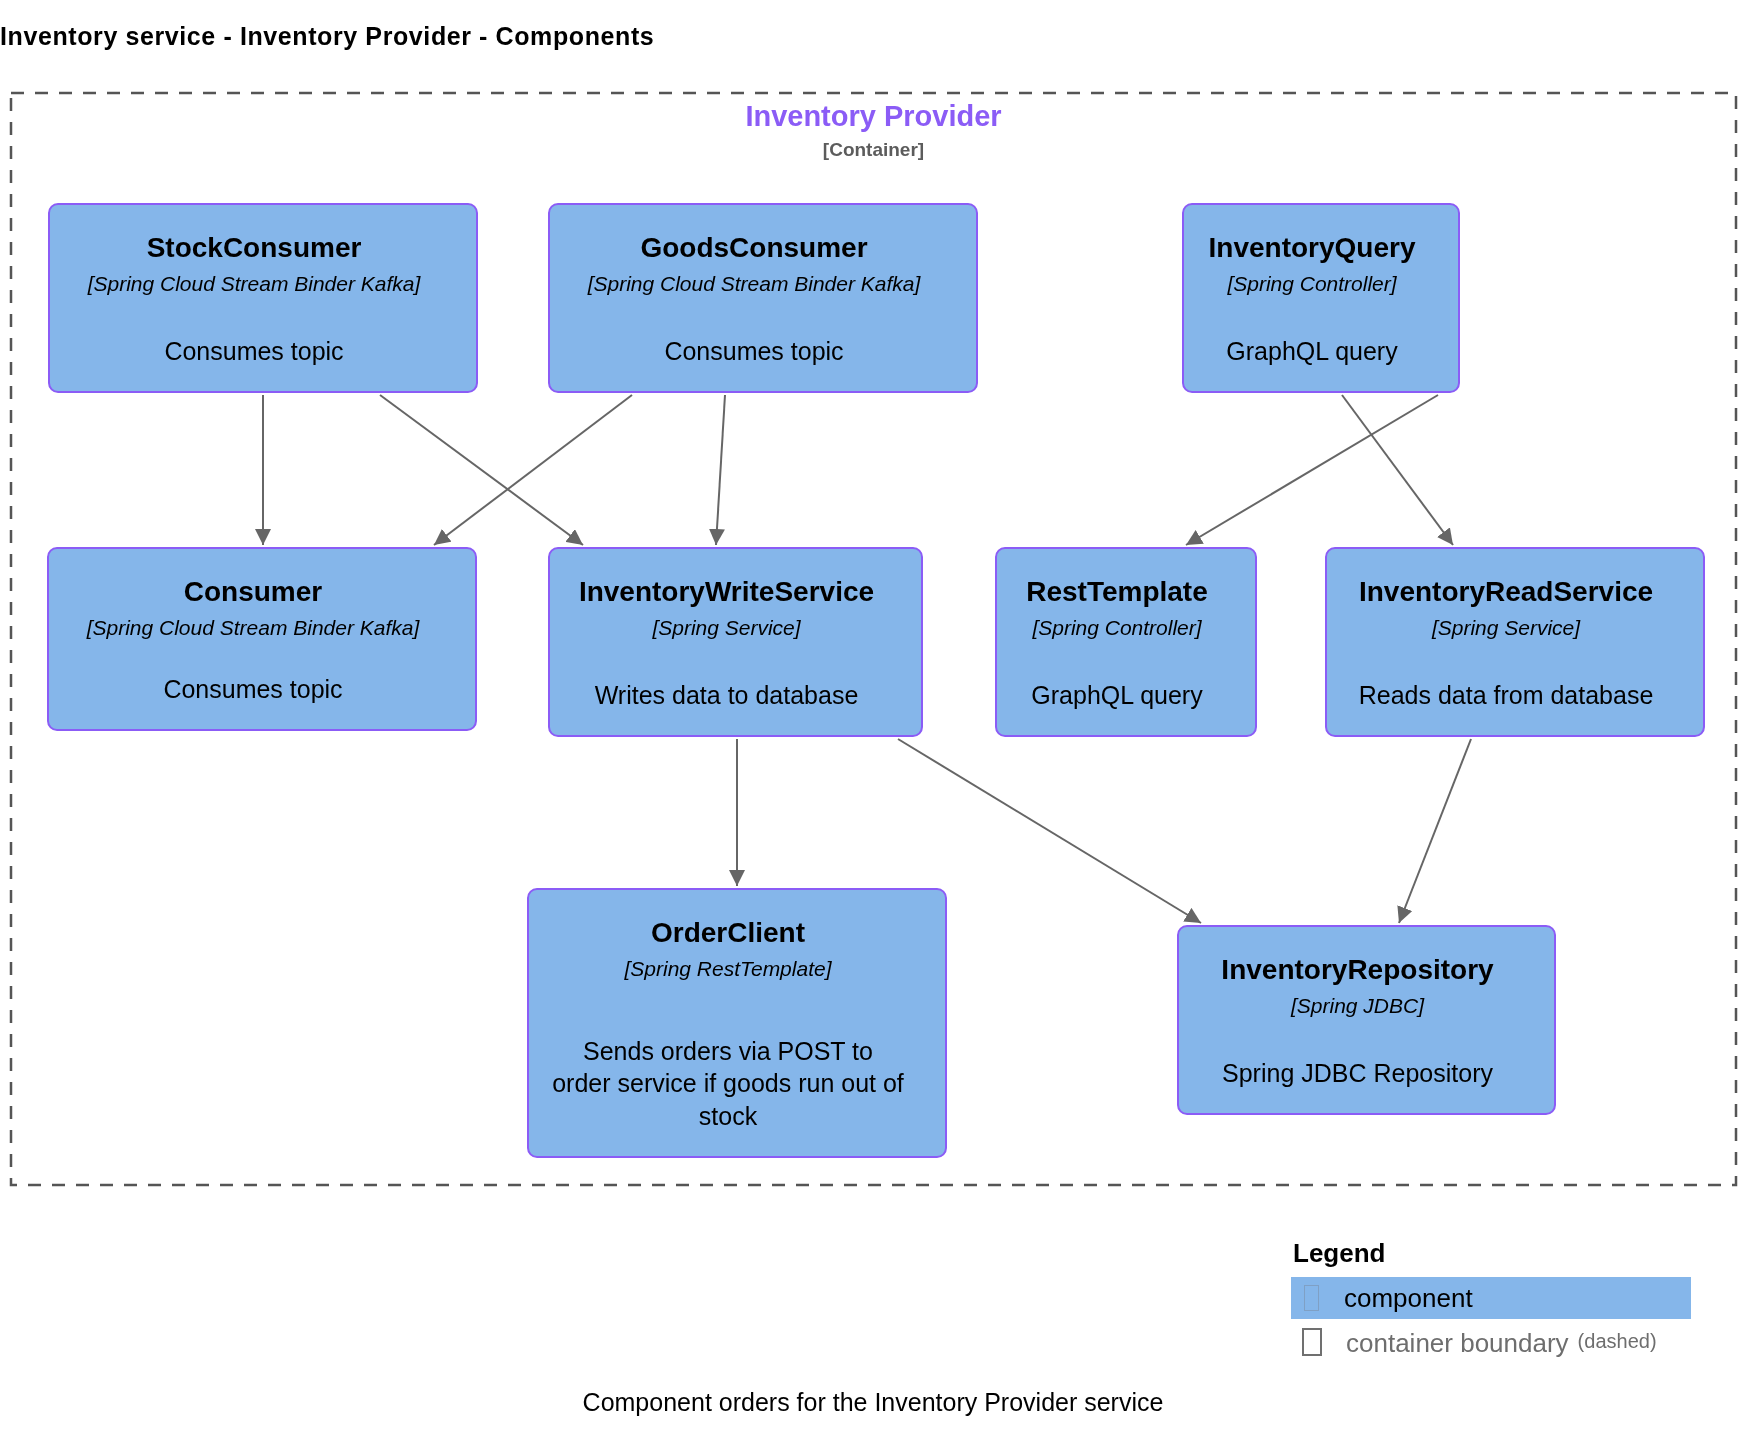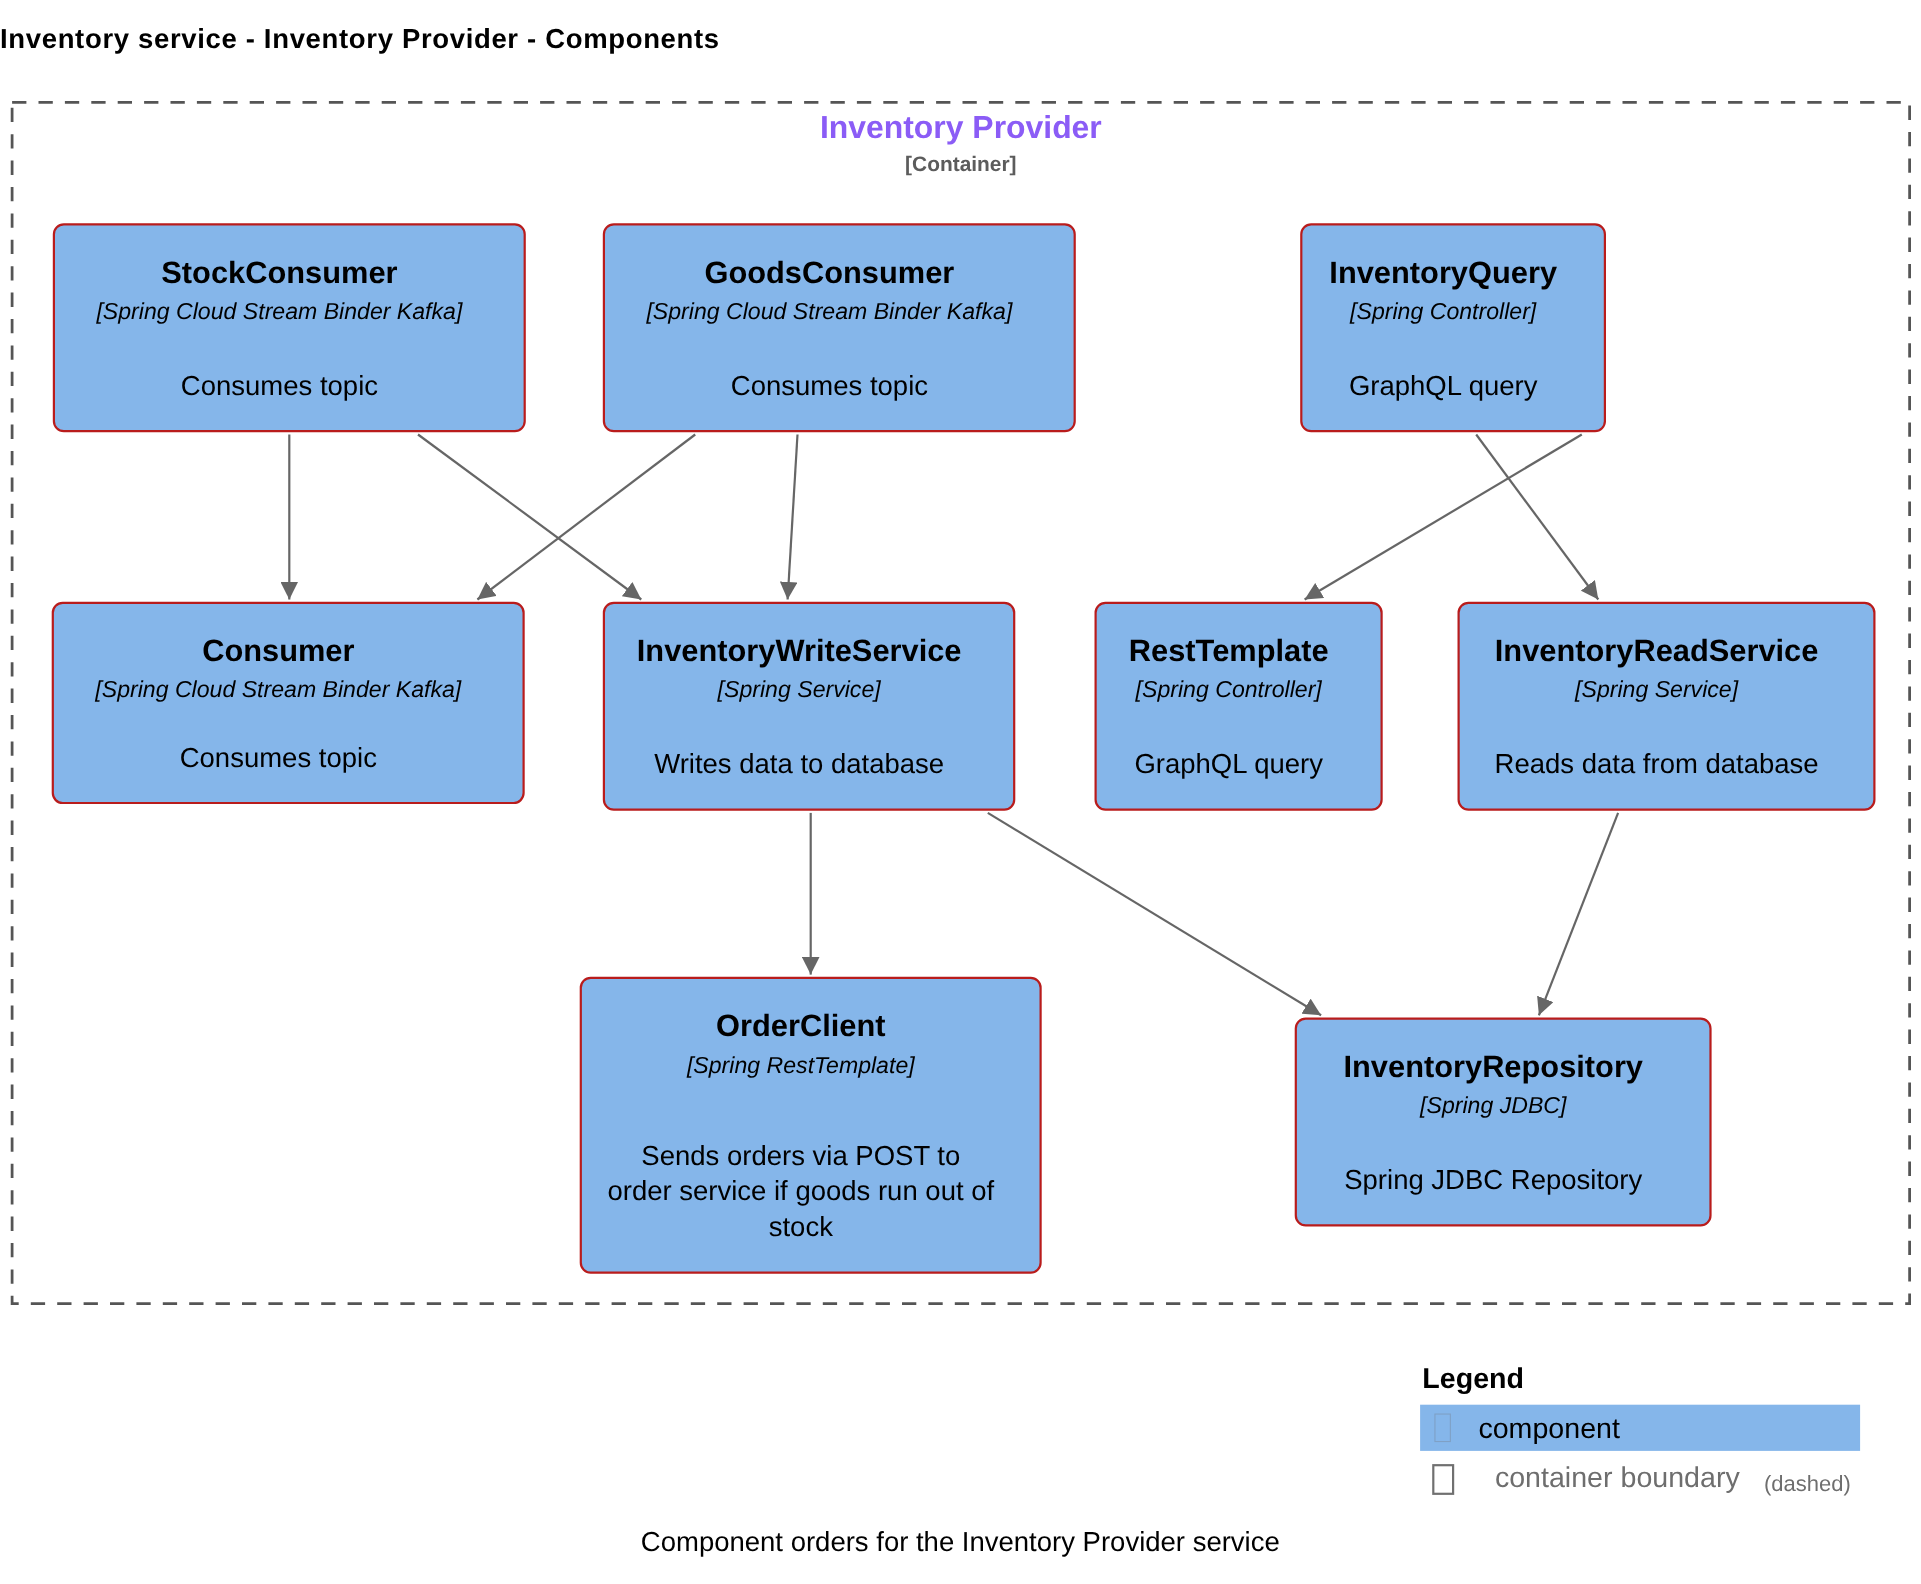--- a/index.html
+++ b/index.html
@@ -19,36 +19,36 @@
   .boundary-label{
     position:absolute;left:10px;top:100px;width:1727px;
     text-align:center;font-size:29px;font-weight:bold;color:#8b5cf6;
   }
   .boundary-meta{
     position:absolute;left:10px;top:139px;width:1727px;
     text-align:center;font-size:19px;font-weight:bold;color:#5c5c5c;
   }
   .node{
     position:absolute;box-sizing:border-box;
-    background:#85b6ea;border:2px solid #b91c1c;border-radius:10px;
+    background:#85b6ea;border:2px solid #8b5cf6;border-radius:10px;
     display:flex;flex-direction:column;align-items:center;text-align:center;
     padding:26px 40px 24px 22px;
   }
   .node-title{font-size:28px;font-weight:bold;line-height:1.2;}
   .node-meta{font-size:21px;font-style:italic;margin-top:6px;line-height:1.25;}
   .node-desc{font-size:25px;line-height:1.3;margin-top:auto;}
   .legend{position:absolute;left:1291px;top:1238px;width:402px;}
   .legend-title{font-size:26px;font-weight:bold;color:#000;margin-left:2px;}
   .legend-component-row{
     box-sizing:border-box;margin-top:8px;width:400px;height:42px;
     background:#85b6ea;display:flex;align-items:center;padding-left:13px;
   }
   .legend-boundary-row{
     box-sizing:border-box;margin-top:9px;width:400px;
-    display:flex;align-items:flex-end;padding-left:13px;gap:13px;
+    display:flex;align-items:flex-start;padding-left:13px;
   }
   .swatch-component{
     width:15px;height:26px;border:1px solid #7fa0c5;box-sizing:border-box;flex:0 0 auto;
   }
   .swatch-boundary{
     width:20px;height:28px;border:2px solid #707070;box-sizing:border-box;flex:0 0 auto;margin-left:-2px;
   }
   .legend-component-label{font-size:26px;color:#000;margin-left:25px;}
   .legend-boundary-label{font-size:26px;color:#6e6e6e;margin-left:24px;}
   .legend-boundary-note{font-size:20px;color:#6e6e6e;margin-left:9px;position:relative;top:2px;}

